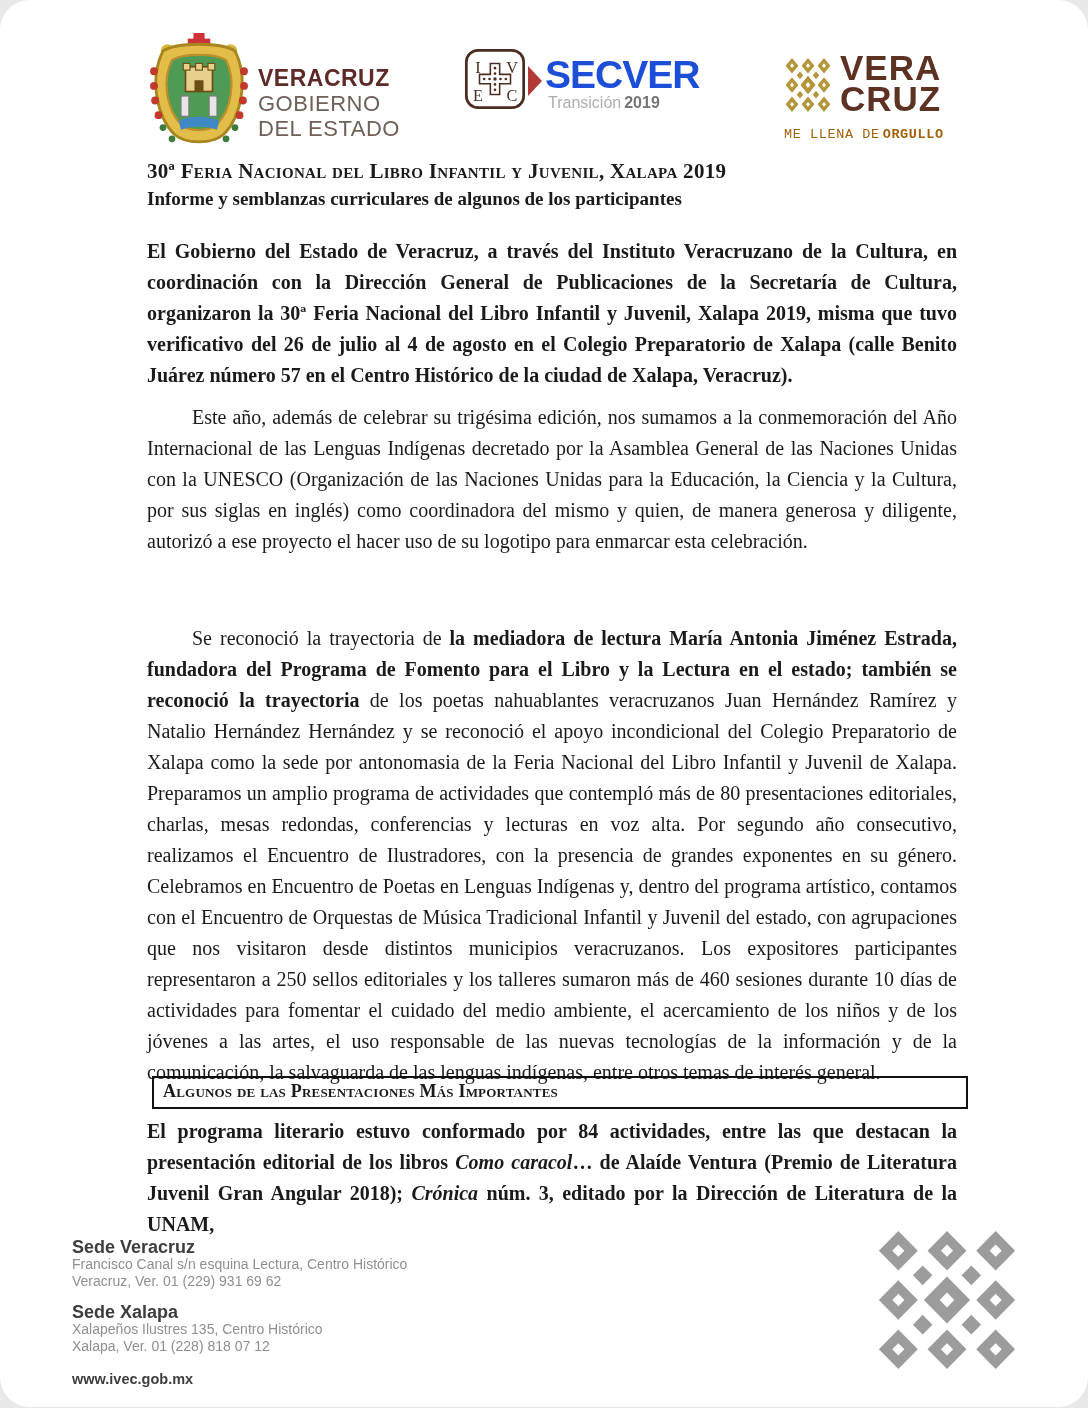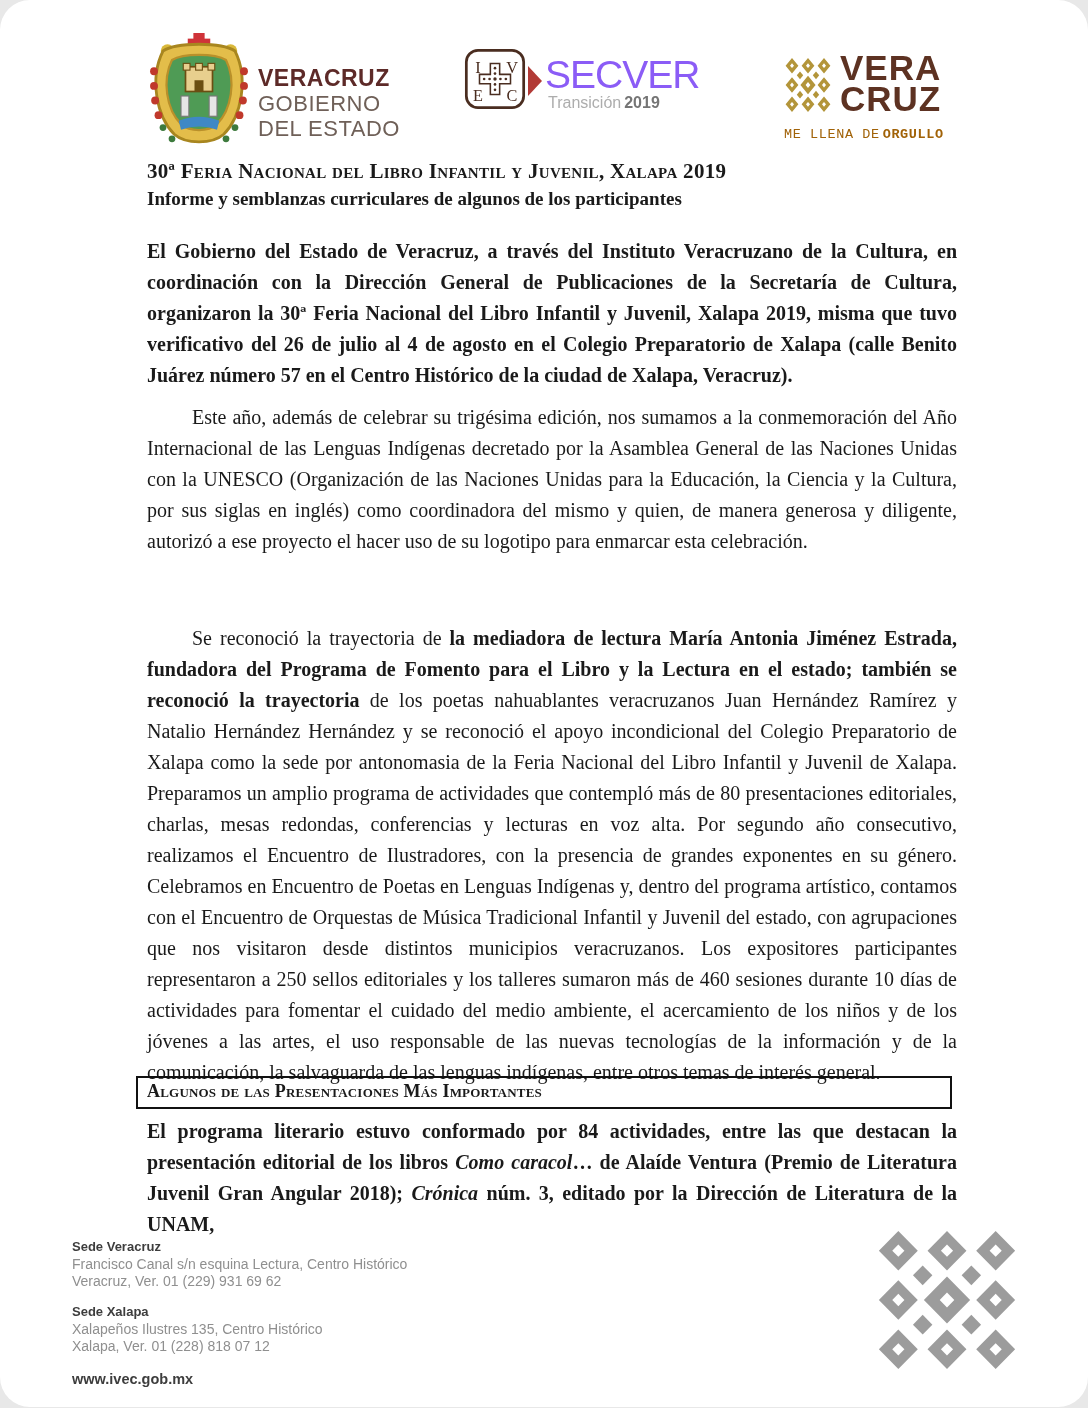--- a/index.html
+++ b/index.html
@@ -14,21 +14,21 @@
   }
   
   .hdr-item{position:absolute;}
   .coat{left:142px;top:33px;width:114px;height:117px;}
   .gov-text{left:258px;top:66px;font-family:"Liberation Sans",sans-serif;line-height:25px;}
   .gov-text .brand{font-size:23px;font-weight:bold;color:#5d2a28;letter-spacing:.5px;}
   .gov-text .sub{font-size:22px;color:#6f6058;letter-spacing:.5px;}
   .ivec{left:464px;top:48px;width:62px;height:62px;}
   .secver-arrow{left:527px;top:64px;width:16px;height:34px;}
   .secver-word{left:545px;top:53px;font-family:"Liberation Sans",sans-serif;
-    font-weight:normal;font-size:39px;color:#8b5cf6;letter-spacing:-1px;}
+    font-weight:bold;font-size:39px;color:#1d4ed8;letter-spacing:-1px;}
   .transition{left:548px;top:94px;font-family:"Liberation Sans",sans-serif;font-size:16px;color:#adadad;}
   .transition b{color:#757575;margin-left:3px;}
   .brand-pattern{left:784px;top:56px;width:48px;height:58px;}
   .brand-word{left:840px;top:52px;font-family:"Liberation Sans",sans-serif;
     font-weight:bold;font-size:35px;line-height:31px;color:#5d3222;letter-spacing:1px;}
   .brand-tagline{left:784px;top:127px;font-family:Liberation Mono, monospace;
     font-size:13.5px;color:#a16207;letter-spacing:.6px;}
   .brand-tagline b{margin-left:3px;}
   
   .content-abs{position:absolute;left:147px;width:810px;}
@@ -40,29 +40,29 @@
   .b{font-weight:bold;}
   .indent{text-indent:45px;}
   .p1{top:236px;}
   .p2{top:402px;}
   .p3{top:623px;}
   .p4{top:1116px;}
   .seg-regular{font-weight:normal;}
   .seg-bold{font-weight:bold;}
   .seg-bold-italic{font-weight:bold;font-style:italic;}
   .section-box{
-    top:1076px;left:136px;width:794px;
+    top:1076px;left:152px;width:794px;
     border:2px solid #111111;
     padding:3px 9px 5px 9px;
   }
   .section-box .heading{font-size:18px;font-weight:bold;letter-spacing:.2px;}
   
   .footer{position:absolute;left:72px;top:1238px;font-family:"Liberation Sans",sans-serif;}
   .sede{margin-bottom:13px;}
-  .sede .t{font-size:13px;font-weight:bold;color:#3d3d3d;line-height:18px;}
+  .sede .t{font-size:18px;font-weight:bold;color:#3d3d3d;line-height:18px;}
   .sede .l{font-size:14px;color:#8f8f8f;line-height:17px;}
   .website{font-size:14.5px;font-weight:bold;color:#3d3d3d;margin-top:16px;}
   .footer-pattern{position:absolute;left:874px;top:1226px;width:146px;height:148px;}
 </style>
 </head>
 <body>
 
 <div class="page">
 
   <svg class="hdr-item coat" viewBox="0 0 100 104">

